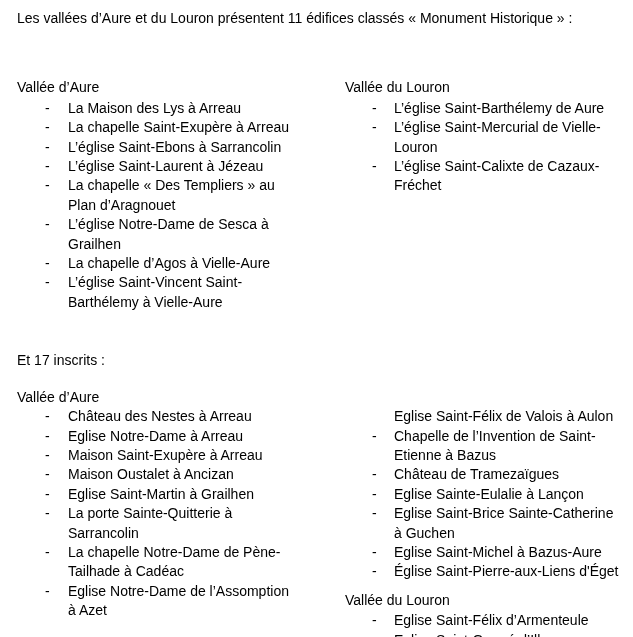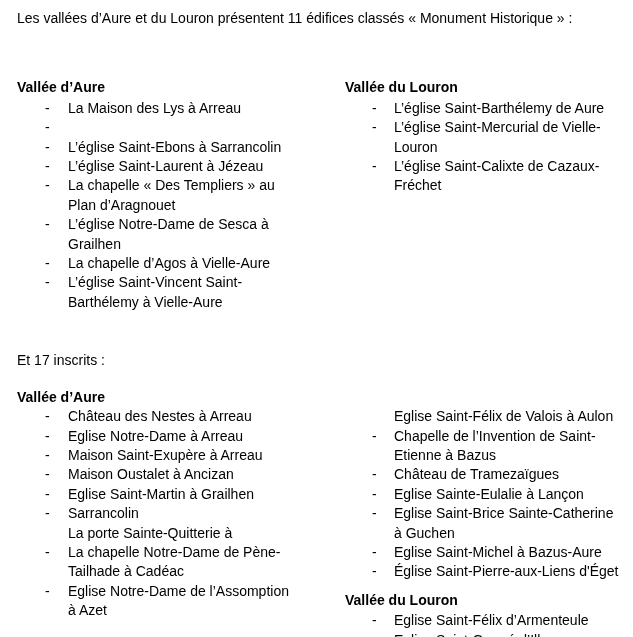--- a/index.html
+++ b/index.html
@@ -10,21 +10,21 @@
     height: 637px;
     background: #ffffff;
     color: #000000;
     font-family: "Liberation Sans", "DejaVu Sans", sans-serif;
     font-size: 14px;
     line-height: 19.4px;
     padding: 9px 0 12px 17px;
     overflow: hidden;
   }
   .intro { white-space: nowrap; }
-  .heading { font-weight: bold; white-space: nowrap; }
+  .heading { font-weight: normal; white-space: nowrap; }
   .cols { display: flex; }
   .col-left { flex: 0 0 328px; width: 328px; }
   .col-right { flex: 1 1 auto; min-width: 0; }
   .li { display: flex; align-items: flex-start; }
   .col-left .li .dash,
   .list-left .li .dash { flex: 0 0 23px; width: 23px; margin-left: 28px; }
   .col-right .li .dash { flex: 0 0 22px; width: 22px; margin-left: 27px; }
   .li .txt { min-width: 0; }
   .li .txt .line { white-space: nowrap; }
   .section-classified { margin-top: 50px; }
@@ -46,20 +46,23 @@
         <div class="heading classified-heading">Vallée d’Aure</div>
         <div>
             <div class="li">
               <span class="dash">-</span>
               <span class="txt">
                 <div class="line">La Maison des Lys à Arreau</div>
               </span>
             </div>
             <div class="li">
               <span class="dash">-</span>
+              <span class="txt">
+                <div class="line">La chapelle Saint-Exupère à Arreau</div>
+              </span>
             </div>
             <div class="li">
               <span class="dash">-</span>
               <span class="txt">
                 <div class="line">L’église Saint-Ebons à Sarrancolin</div>
               </span>
             </div>
             <div class="li">
               <span class="dash">-</span>
               <span class="txt">
@@ -156,22 +159,22 @@
             </div>
             <div class="li">
               <span class="dash">-</span>
               <span class="txt">
                 <div class="line">Eglise Saint-Martin à Grailhen</div>
               </span>
             </div>
             <div class="li">
               <span class="dash">-</span>
               <span class="txt">
+                <div class="line">La porte Sainte-Quitterie à</div>
                 <div class="line">Sarrancolin</div>
-                <div class="line">La porte Sainte-Quitterie à</div>
               </span>
             </div>
             <div class="li">
               <span class="dash">-</span>
               <span class="txt">
                 <div class="line">La chapelle Notre-Dame de Pène-</div>
                 <div class="line">Tailhade à Cadéac</div>
               </span>
             </div>
             <div class="li">

